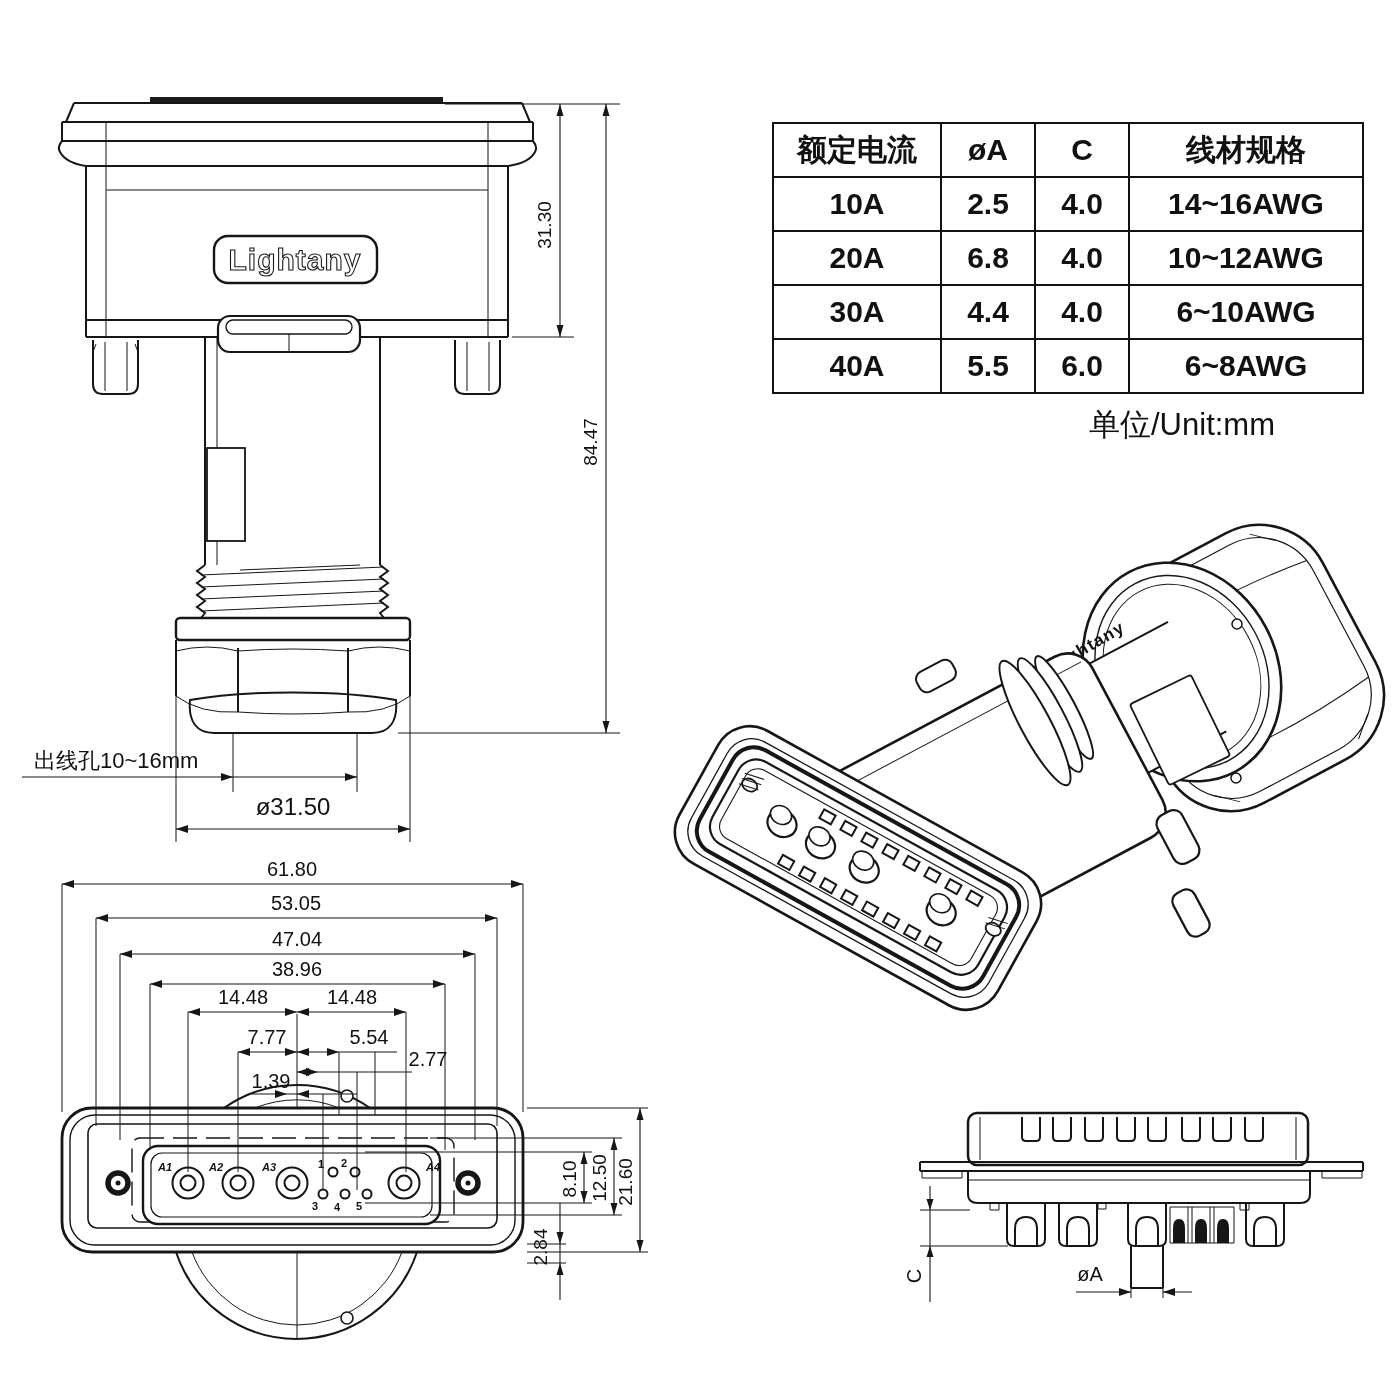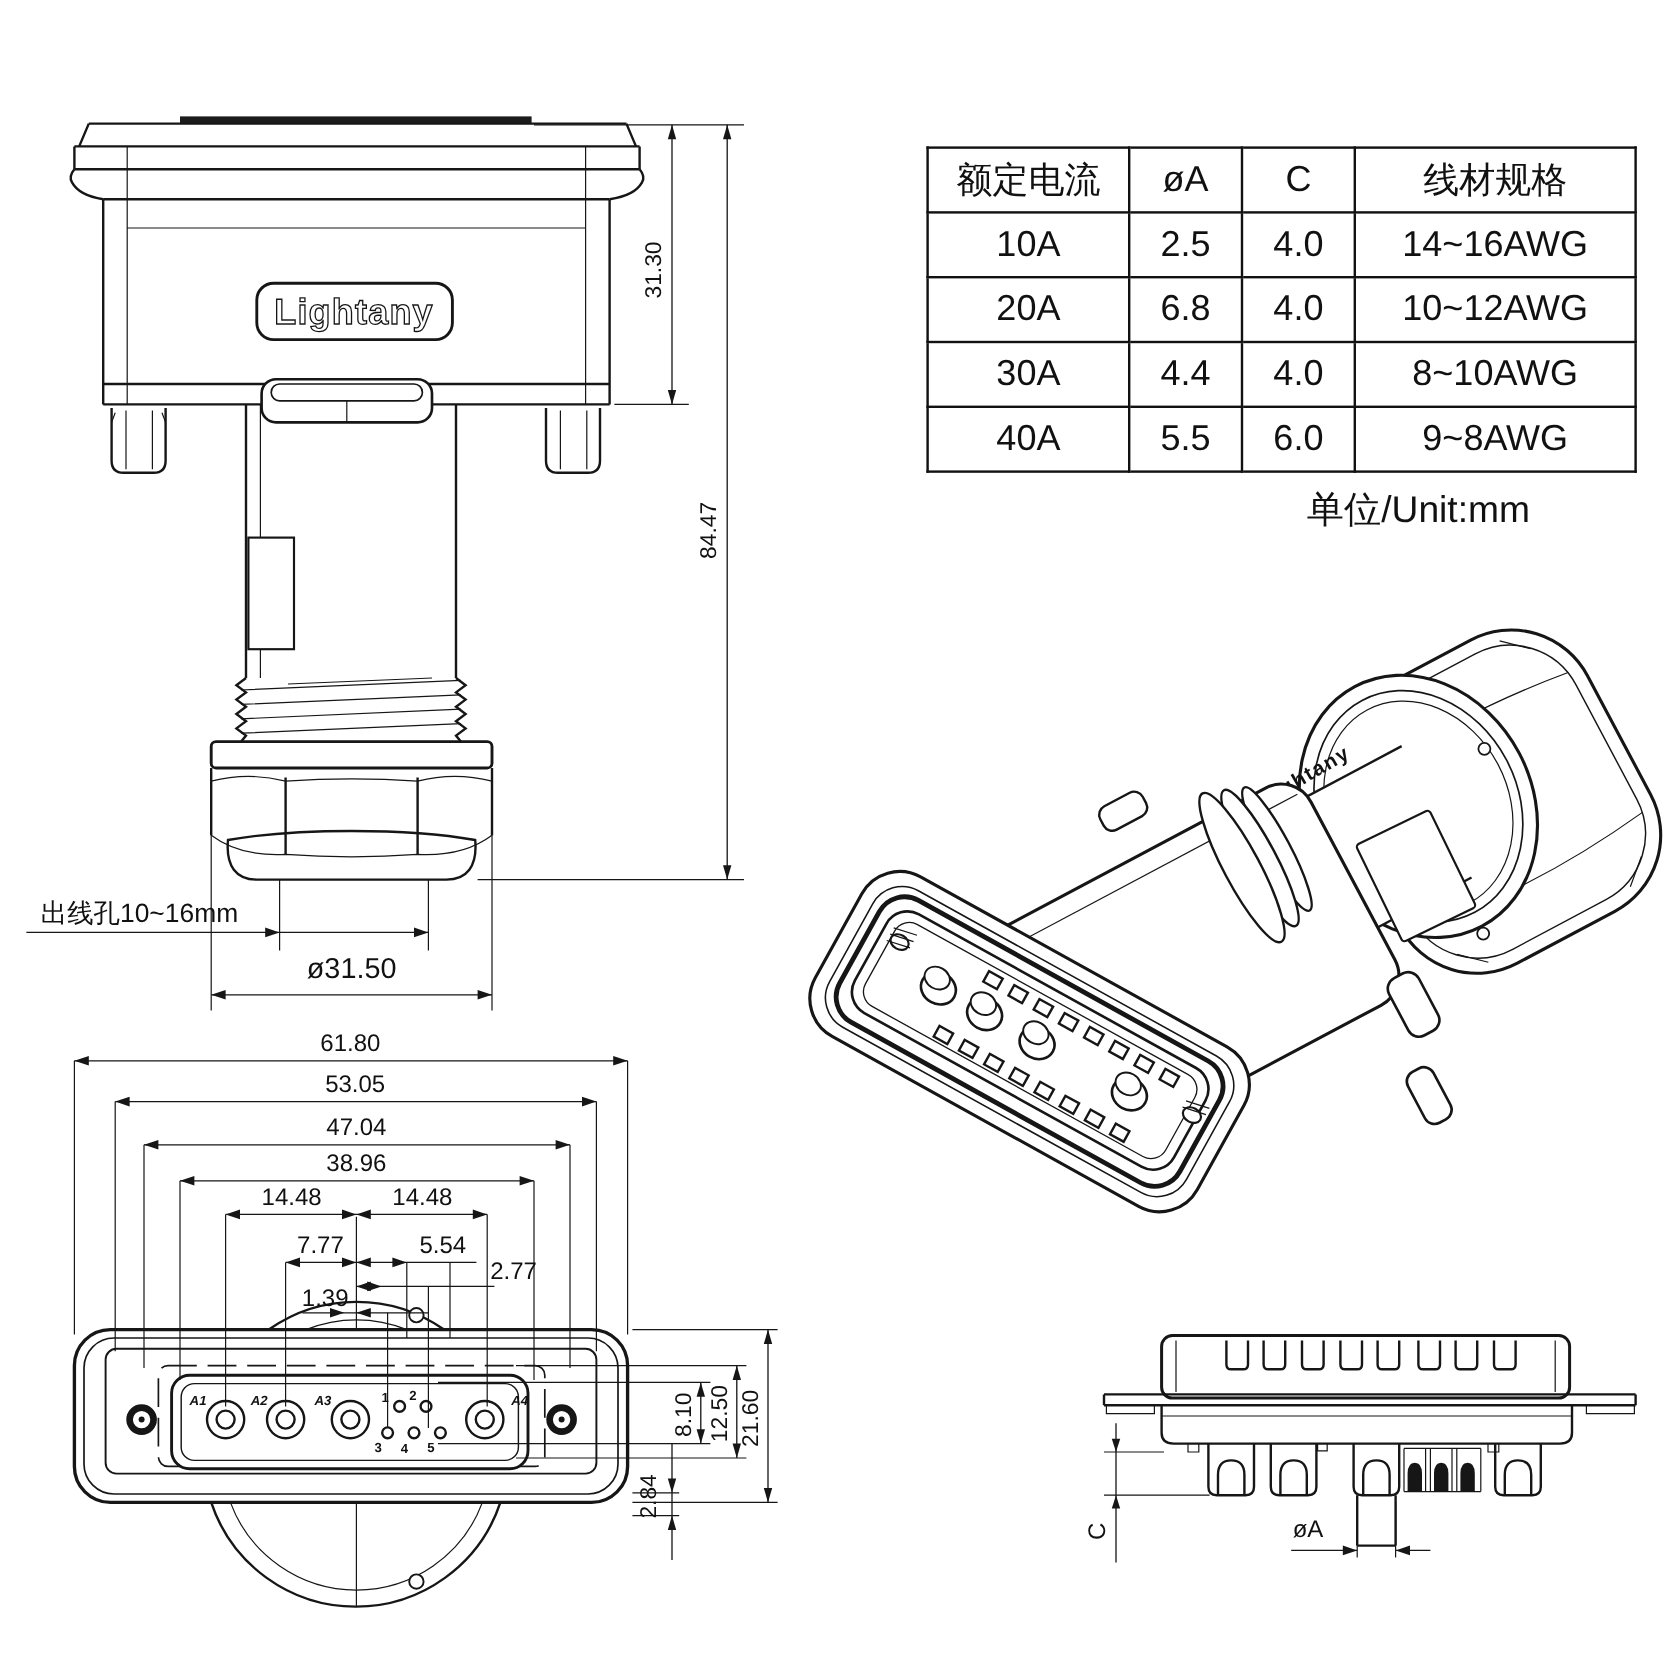--- a/index.html
+++ b/index.html
@@ -9,21 +9,21 @@
   .ln{fill:none;stroke:#161616;stroke-width:2;}
   .w{fill:#fff;stroke:#161616;}
   .dim{fill:none;stroke:#161616;stroke-width:1.1;}
   .ext{fill:none;stroke:#161616;stroke-width:1;}
   .ah{fill:#161616;stroke:none;}
   .dtxt{font-size:20px;}
   .vtxt{font-size:19px;}
   
   #spec-table{position:absolute;left:772px;top:122px;border-collapse:collapse;table-layout:fixed;}
   #spec-table td,#spec-table th{border:2.5px solid #111;text-align:center;vertical-align:middle;
-     font-weight:normal;padding:0;overflow:hidden;white-space:nowrap;}
+     font-weight:bold;padding:0;overflow:hidden;white-space:nowrap;}
   #spec-table th{font-size:30px;}
   #spec-table td{font-size:30px;}
   .c0{width:168px;} .c1{width:94px;} .c2{width:94px;} .c3{width:234px;}
   #spec-table tr{height:54px;}
   #unit-note{position:absolute;left:1000px;top:404px;width:364px;text-align:center;font-size:31px;}
 </style>
 </head>
 <body>
 
 <div id="page">
@@ -426,25 +426,25 @@
   <tr>
     <td>20A</td>
     <td>6.8</td>
     <td>4.0</td>
     <td>10~12AWG</td>
   </tr>
   <tr>
     <td>30A</td>
     <td>4.4</td>
     <td>4.0</td>
-    <td>8~10AWG</td>
+    <td>6~10AWG</td>
   </tr>
   <tr>
     <td>40A</td>
     <td>5.5</td>
     <td>6.0</td>
-    <td>9~8AWG</td>
+    <td>6~8AWG</td>
   </tr>
 </tbody>
     </table>
 <div id="unit-note">单位/Unit:mm</div>
 
 </div>
 
 </body></html>

